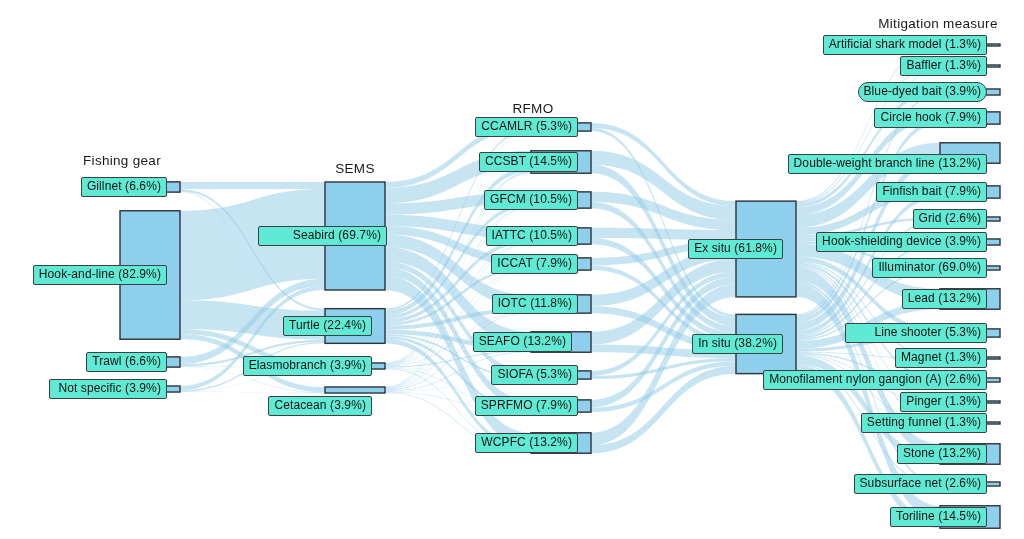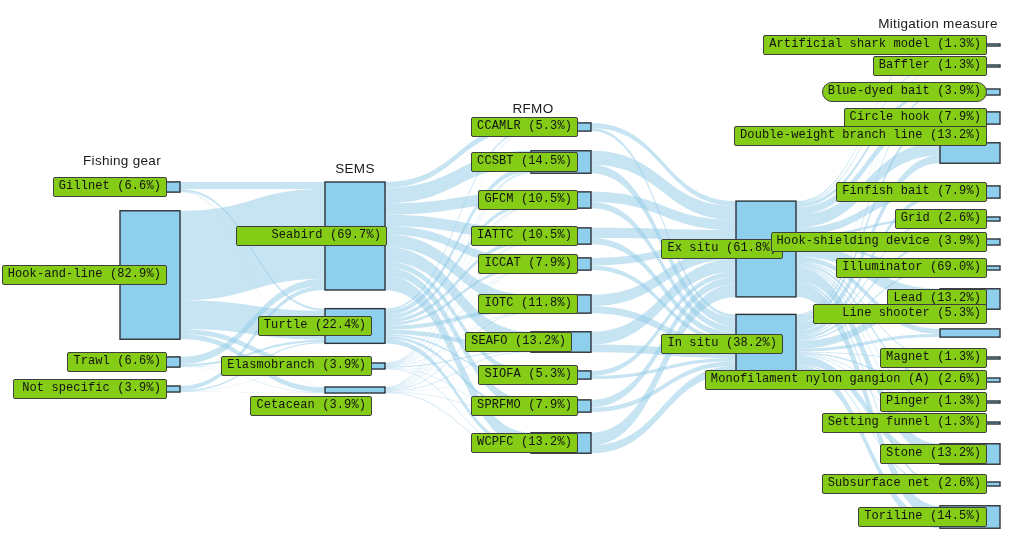--- a/index.html
+++ b/index.html
@@ -16,30 +16,29 @@
     position: absolute;
     transform: translate(-50%, -50%);
     font-size: 13.5px;
     letter-spacing: 0.3px;
     color: #1a1a1a;
     white-space: nowrap;
   }
   .node-label {
     position: absolute;
     transform: translateY(-50%);
-    background: #84cc16;
+    background: #5eead4;
     border: 1.2px solid #3f3f3f;
     border-radius: 2px;
     padding: 1px 5px 2px 5px;
     font-size: 12px;
     letter-spacing: 0.1px;
     line-height: 1.25;
     color: #111111;
     white-space: nowrap;
-    font-family: Liberation Mono, monospace;
   }
 </style>
 </head>
 <body>
 
 <div id="figure">
   <svg id="sankey-svg" width="1024" height="539" viewBox="0 0 1024 539">
       <path d="M180,181.885 C252.5,181.885 252.5,181.9825 325,181.9825 L325,189.11281 C252.5,189.11281 252.5,189.01531 180,189.01531 Z" fill="#8fc9e8" fill-opacity="0.5"></path>
       <path d="M180,189.01531 C252.5,189.01531 252.5,308.64 325,308.64 L325,310.93152 C252.5,310.93152 252.5,191.30683 180,191.30683 Z" fill="#8fc9e8" fill-opacity="0.5"></path>
       <path d="M180,191.30683 C252.5,191.30683 252.5,362.9775 325,362.9775 L325,363.37647000000004 C252.5,363.37647000000004 252.5,191.70579999999998 180,191.70579999999998 Z" fill="#8fc9e8" fill-opacity="0.5"></path>
@@ -215,27 +214,27 @@
       <div class="node-label" style="right: 452px; top: 342px;">SEAFO (13.2%)</div>
       <div class="node-label" style="right: 446px; top: 375px;">SIOFA (5.3%)</div>
       <div class="node-label" style="right: 446px; top: 406px;">SPRFMO (7.9%)</div>
       <div class="node-label" style="right: 446px; top: 443px;">WCPFC (13.2%)</div>
       <div class="node-label" style="right: 241px; top: 249px;">Ex situ (61.8%)</div>
       <div class="node-label" style="right: 241px; top: 344px;">In situ (38.2%)</div>
       <div class="node-label" style="right: 37px; top: 45px;">Artificial shark model (1.3%)</div>
       <div class="node-label" style="right: 37px; top: 66px;">Baffler (1.3%)</div>
       <div class="node-label" style="right: 37px; top: 92px; border-radius: 10px;">Blue-dyed bait (3.9%)</div>
       <div class="node-label" style="right: 37px; top: 118px;">Circle hook (7.9%)</div>
-      <div class="node-label" style="right: 37px; top: 136px;">Double-weight branch line (13.2%)</div>
+      <div class="node-label" style="right: 37px; top: 164px;">Double-weight branch line (13.2%)</div>
       <div class="node-label" style="right: 37px; top: 192px;">Finfish bait (7.9%)</div>
       <div class="node-label" style="right: 37px; top: 219px;">Grid (2.6%)</div>
       <div class="node-label" style="right: 37px; top: 242px;">Hook-shielding device (3.9%)</div>
       <div class="node-label" style="right: 37px; top: 268px;">Illuminator (69.0%)</div>
       <div class="node-label" style="right: 37px; top: 299px; margin-left: 28px;">Lead (13.2%)</div>
-      <div class="node-label" style="right: 37px; top: 314px; padding-left: 28px;">Line shooter (5.3%)</div>
+      <div class="node-label" style="right: 37px; top: 333px; padding-left: 28px;">Line shooter (5.3%)</div>
       <div class="node-label" style="right: 37px; top: 358px;">Magnet (1.3%)</div>
       <div class="node-label" style="right: 37px; top: 380px;">Monofilament nylon gangion (A) (2.6%)</div>
       <div class="node-label" style="right: 37px; top: 402px;">Pinger (1.3%)</div>
       <div class="node-label" style="right: 37px; top: 423px;">Setting funnel (1.3%)</div>
       <div class="node-label" style="right: 37px; top: 454px;">Stone (13.2%)</div>
       <div class="node-label" style="right: 37px; top: 484px;">Subsurface net (2.6%)</div>
       <div class="node-label" style="right: 37px; top: 517px;">Toriline (14.5%)</div>
     </div>
 </div>
 

